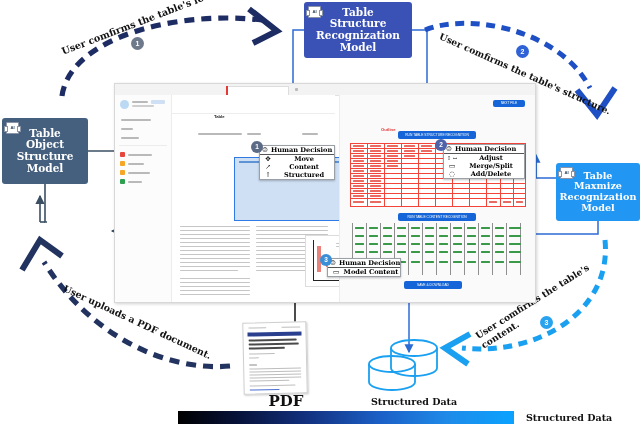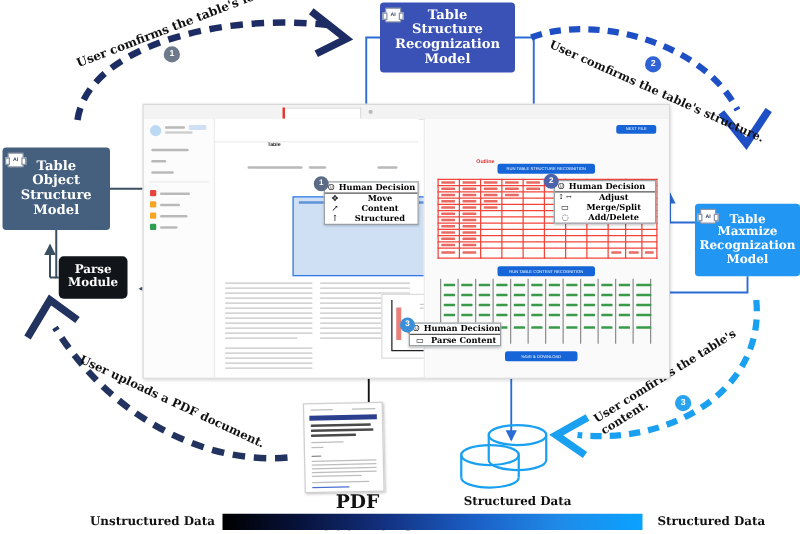--- a/index.html
+++ b/index.html
@@ -196,26 +196,20 @@
   <div class="modelbox" id="box-tod">
     <span class="ai-chip">AI</span>
     <span class="lbl">
       <span>Table</span><br>
       <span>Object</span><br>
       <span>Structure</span><br>
       <span>Model</span>
     </span>
   </div>
 
-  <div class="modelbox" id="box-parse">
-    <span class="lbl">
-      <span>Parse</span><br>
-      <span>Module</span>
-    </span>
-  </div>
 
   <div class="modelbox" id="box-tsr">
     <span class="ai-chip">AI</span>
     <span class="lbl">
       <span>Table</span><br>
       <span>Structure</span><br>
       <span>Recognization</span><br>
       <span>Model</span>
     </span>
   </div>
@@ -555,21 +549,21 @@
     <span>2</span>
   </div>
 
   <div class="popup" style="left:327px;top:258px;width:72px;font-size:6.6px;">
     <div class="ptitle" style="position:relative;">
       <span class="personico">☺</span>
       <span>Human Decision</span>
     </div>
     <div class="prow">
       <span class="pico">▭</span>
-      <span class="plbl">Parse Content</span>
+      <span class="plbl">Model Content</span>
     </div>
   </div>
   <div class="badge" style="left:320px;top:254px;width:12px;height:12px;line-height:12px;font-size:6.5px;background:#3a8fd8;">
     <span>3</span>
   </div>
 
   <div id="pdf-thumb">
     <span class="pdfline" style="left:5px;top:4px;width:18px;"></span>
     <span class="pdfline" style="left:38px;top:4px;width:19px;"></span>
     <span class="pdfband" style="left:4px;top:9px;width:54px;height:4px;"></span>
@@ -584,17 +578,16 @@
     <span class="pdfline" style="left:5px;top:51px;width:52px;"></span>
     <span class="pdfline" style="left:5px;top:54px;width:52px;"></span>
     <span class="pdfline" style="left:5px;top:57px;width:40px;"></span>
     <span class="pdfline" style="left:5px;top:62px;width:46px;"></span>
     <span class="pdflink" style="left:5px;top:66px;width:30px;"></span>
   </div>
 
   <div class="caption" id="cap-pdf">PDF Document</div>
   <div class="caption" id="cap-sd">Structured Data</div>
 
-  <div class="caption" id="cap-unstructured">Unstructured Data</div>
   <div id="legend-bar"></div>
   <div class="caption" id="cap-structured">Structured Data</div>
 
 </div>
 
 </body></html>

